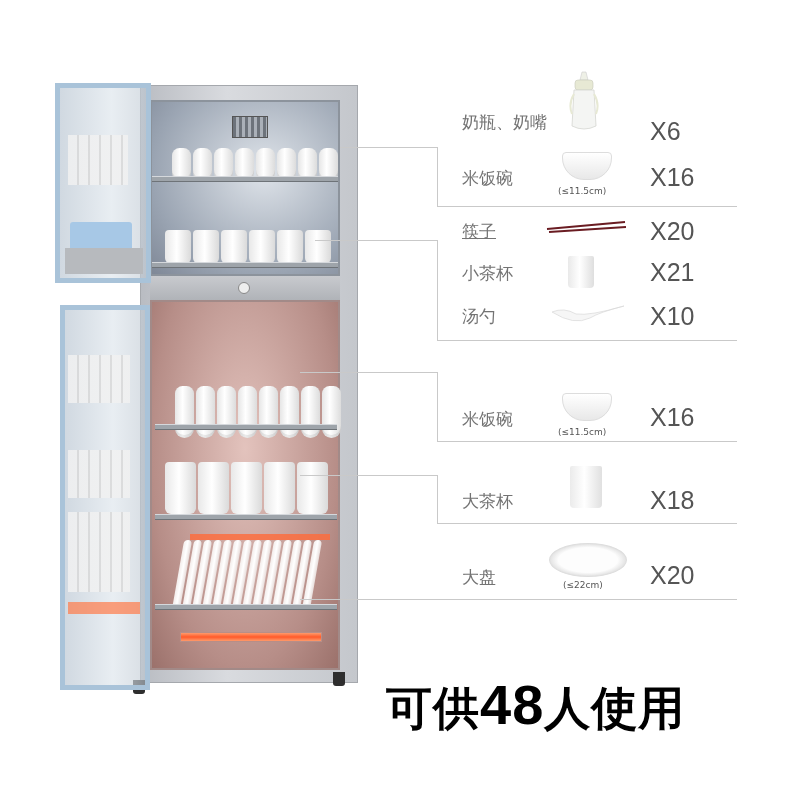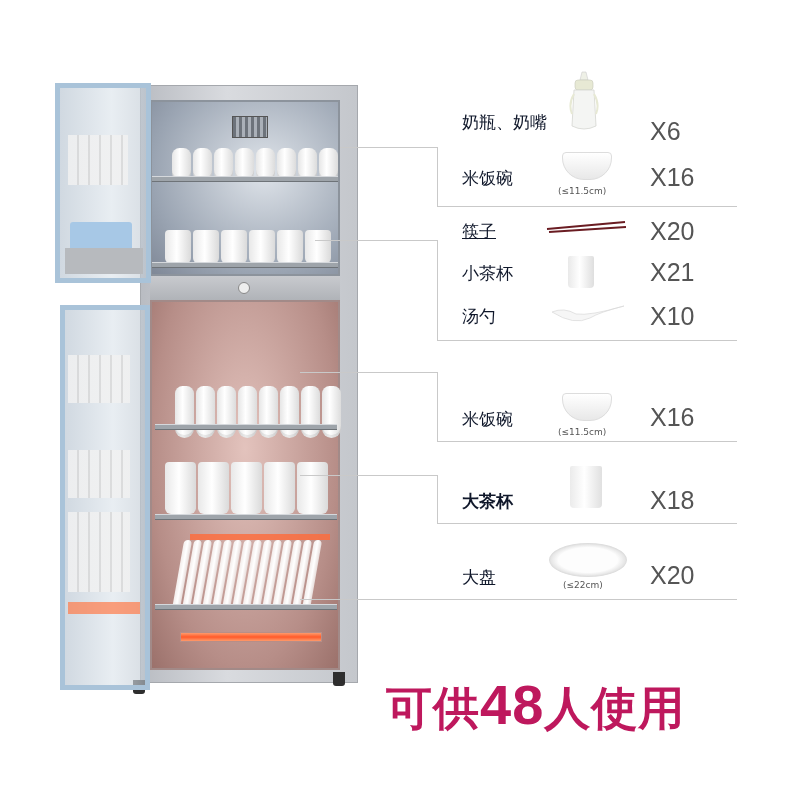--- a/index.html
+++ b/index.html
@@ -28,34 +28,34 @@
   .door-lower { left:60px; top:305px; width:90px; height:385px; }
   .door-tray { left:70px; top:222px; width:62px; height:32px; background:#a7c8e6; border-radius:3px; }
   .door-panel { left:65px; top:248px; width:78px; height:26px; background:#b7babe; }
   .door-glow { left:68px; top:602px; width:72px; height:12px; background:#ff7a48; opacity:.7; }
   .ghost-stack { background:repeating-linear-gradient(90deg,#f1f1f1 0 9px,#d9d9d9 9px 11px); opacity:.85; }
 
   
   .line { background:#c9c9c9; }
 
   
-  .item-name { font-size:17px; color:#0f172a; white-space:nowrap; }
+  .item-name { font-size:17px; color:#737373; white-space:nowrap; }
   .item-qty { font-family:"Liberation Sans", sans-serif; font-size:25px; color:#555; }
   .item-size { font-size:9px; color:#555; white-space:nowrap; }
 
   
   .bottle { width:34px; height:64px; }
   .rice-bowl { width:50px; height:28px; background:linear-gradient(#ffffff,#e8e8e8); border-radius:4px 4px 22px 22px; border:1px solid #ddd; box-sizing:border-box; }
   .chopsticks { width:80px; height:14px; }
   .small-cup { width:26px; height:32px; background:linear-gradient(90deg,#e9e9e9,#fff 45%,#dedede); border-radius:2px 2px 4px 4px; }
   .spoon { width:76px; height:22px; }
   .big-cup { width:32px; height:42px; background:linear-gradient(90deg,#ebebeb,#fff 45%,#e0e0e0); border-radius:2px 2px 4px 4px; }
   .plate-icon { width:78px; height:34px; border-radius:50%; background:radial-gradient(ellipse,#fdfdfd 55%,#e4e4e4 70%,#f8f8f8); border:1px solid #ddd; box-sizing:border-box; }
 
-  .tagline { font-size:46px; color:#be185d; font-weight:bold; letter-spacing:1px; white-space:nowrap; }
+  .tagline { font-size:46px; color:#000000; font-weight:bold; letter-spacing:1px; white-space:nowrap; }
   .tagline .num { font-family:"Liberation Sans", sans-serif; font-size:56px; }
 </style>
 </head>
 <body>
 
 <div class="abs cabinet-body"></div>
 <div class="abs upper-chamber"></div>
 <div class="abs vent"></div>
 
 <div class="abs row-items" style="left:172px;top:148px;">
@@ -190,21 +190,21 @@
 <svg class="abs spoon" style="left:550px;top:302px;" viewBox="0 0 76 22">
   <path d="M2 10 Q14 5 26 12 Q40 14 74 4 Q50 10 40 16 Q24 24 2 10 Z" fill="#f6f6f6" stroke="#d8d8d8" stroke-width="0.7"></path>
 </svg>
 <div class="abs item-qty" style="left:650px;top:302px;">X10</div>
 
 <div class="abs item-name" style="left:462px;top:408px;">米饭碗</div>
 <div class="abs rice-bowl" style="left:562px;top:393px;"></div>
 <div class="abs item-size" style="left:558px;top:427px;">(≤11.5cm)</div>
 <div class="abs item-qty" style="left:650px;top:403px;">X16</div>
 
-<div class="abs item-name" style="left:462px;top:490px;font-weight:bold;">大茶杯</div>
+<div class="abs item-name" style="left:462px;top:490px;">大茶杯</div>
 <div class="abs big-cup" style="left:570px;top:466px;"></div>
 <div class="abs item-qty" style="left:650px;top:486px;">X18</div>
 
 <div class="abs item-name" style="left:462px;top:566px;">大盘</div>
 <div class="abs plate-icon" style="left:549px;top:543px;"></div>
 <div class="abs item-size" style="left:563px;top:580px;">(≤22cm)</div>
 <div class="abs item-qty" style="left:650px;top:561px;">X20</div>
 
 <div class="abs tagline" style="left:386px;top:672px;">
   <span>可供</span><span class="num">48</span><span>人使用</span>

